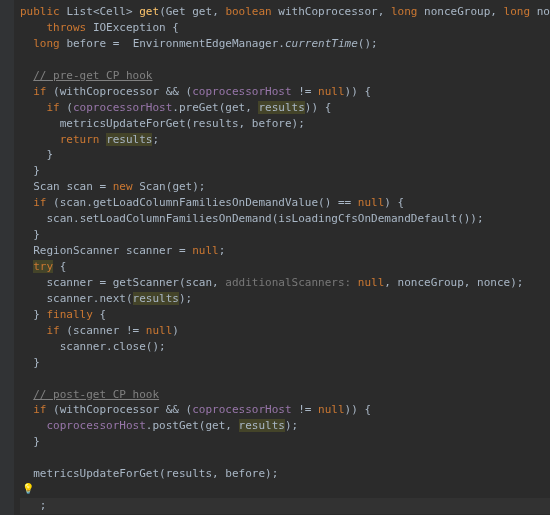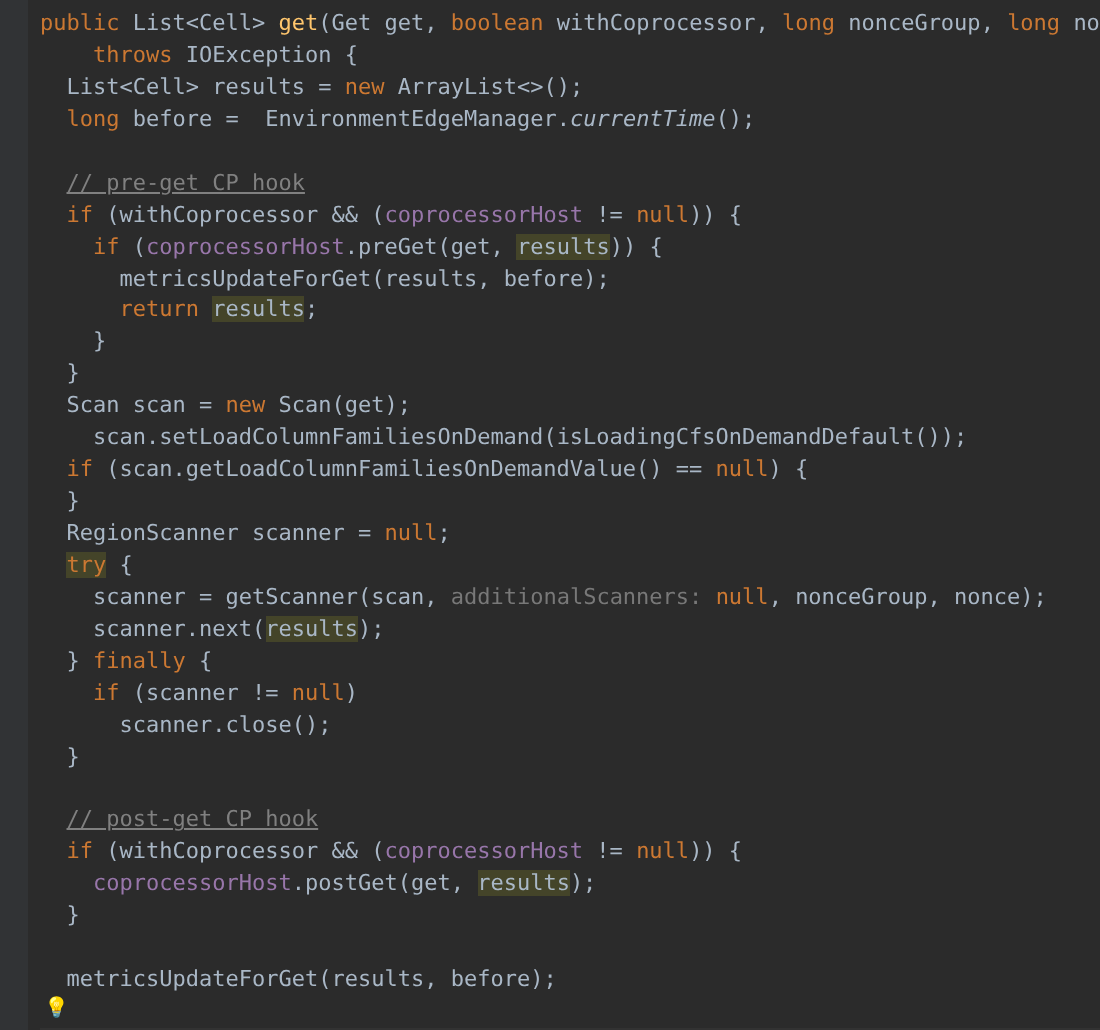--- a/index.html
+++ b/index.html
@@ -52,33 +52,32 @@
 </style>
 </head>
 <body>
 
 <div class="editor">
   <div class="gutter"></div>
   <div class="code">
 
 <div class="line"><span class="kw">public</span> <span>List</span>&lt;<span>Cell</span>&gt; <span class="method">get</span>(<span>Get</span> <span>get</span>, <span class="kw">boolean</span> <span>withCoprocessor</span>, <span class="kw">long</span> <span>nonceGroup</span>, <span class="kw">long</span> <span>nonce</span>)</div>
 <div class="line">    <span class="kw">throws</span> <span>IOException</span> {</div>
-<div class="line">  <span>List</span>&lt;<span>Cell</span>&gt; <span>results</span> = <span class="kw">new</span> <span>ArrayList</span>&lt;&gt;();</div>
 <div class="line">  <span class="kw">long</span> <span>before</span> =  <span>EnvironmentEdgeManager</span>.<span class="ital">currentTime</span>();</div>
 <div class="line"> </div>
 <div class="line">  <span class="comment">// pre-get CP hook</span></div>
 <div class="line">  <span class="kw">if</span> (<span>withCoprocessor</span> &amp;&amp; (<span class="field">coprocessorHost</span> != <span class="kw">null</span>)) {</div>
 <div class="line">    <span class="kw">if</span> (<span class="field">coprocessorHost</span>.<span>preGet</span>(<span>get</span>, <span class="warn">results</span>)) {</div>
 <div class="line">      <span>metricsUpdateForGet</span>(<span>results</span>, <span>before</span>);</div>
 <div class="line">      <span class="kw">return</span> <span class="warn">results</span>;</div>
 <div class="line">    }</div>
 <div class="line">  }</div>
 <div class="line">  <span>Scan</span> <span>scan</span> = <span class="kw">new</span> <span>Scan</span>(<span>get</span>);</div>
+<div class="line">  <span class="kw">if</span> (<span>scan</span>.<span>getLoadColumnFamiliesOnDemandValue</span>() == <span class="kw">null</span>) {</div>
 <div class="line">    <span>scan</span>.<span>setLoadColumnFamiliesOnDemand</span>(<span>isLoadingCfsOnDemandDefault</span>());</div>
-<div class="line">  <span class="kw">if</span> (<span>scan</span>.<span>getLoadColumnFamiliesOnDemandValue</span>() == <span class="kw">null</span>) {</div>
 <div class="line">  }</div>
 <div class="line">  <span>RegionScanner</span> <span class="under">scanner</span> = <span class="kw">null</span>;</div>
 <div class="line">  <span class="kw warn">try</span> {</div>
 <div class="line">    <span class="under">scanner</span> = <span>getScanner</span>(<span>scan</span>, <span class="hint">additionalScanners:</span> <span class="kw">null</span>, <span>nonceGroup</span>, <span>nonce</span>);</div>
 <div class="line">    <span class="under">scanner</span>.<span>next</span>(<span class="warn">results</span>);</div>
 <div class="line">  } <span class="kw">finally</span> {</div>
 <div class="line">    <span class="kw">if</span> (<span class="under">scanner</span> != <span class="kw">null</span>)</div>
 <div class="line">      <span class="under">scanner</span>.<span>close</span>();</div>
 <div class="line">  }</div>
 <div class="line"> </div>

